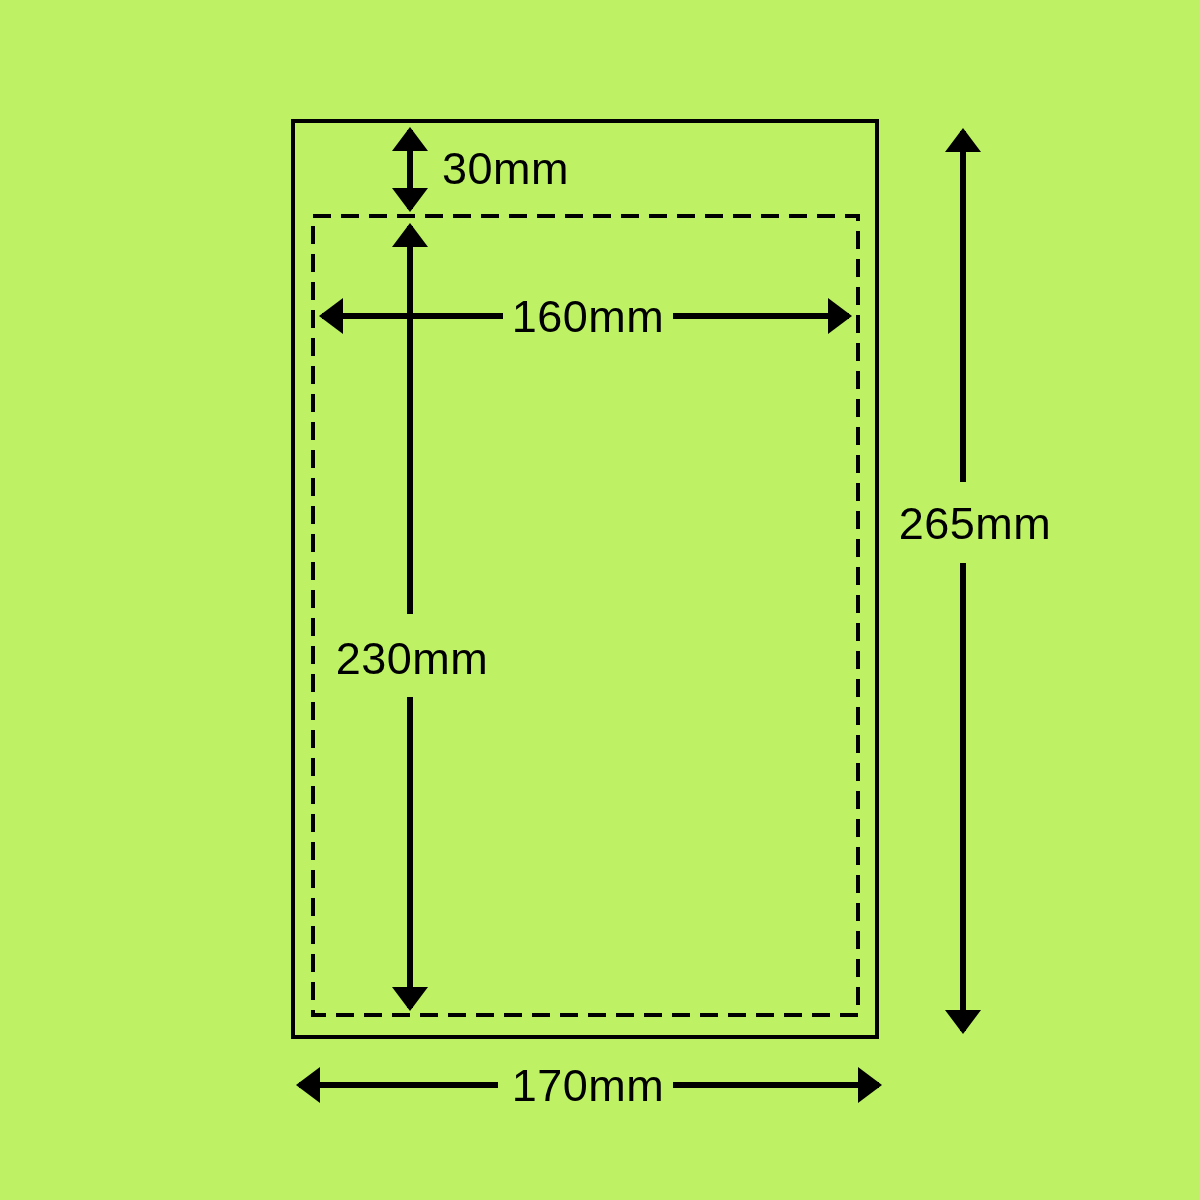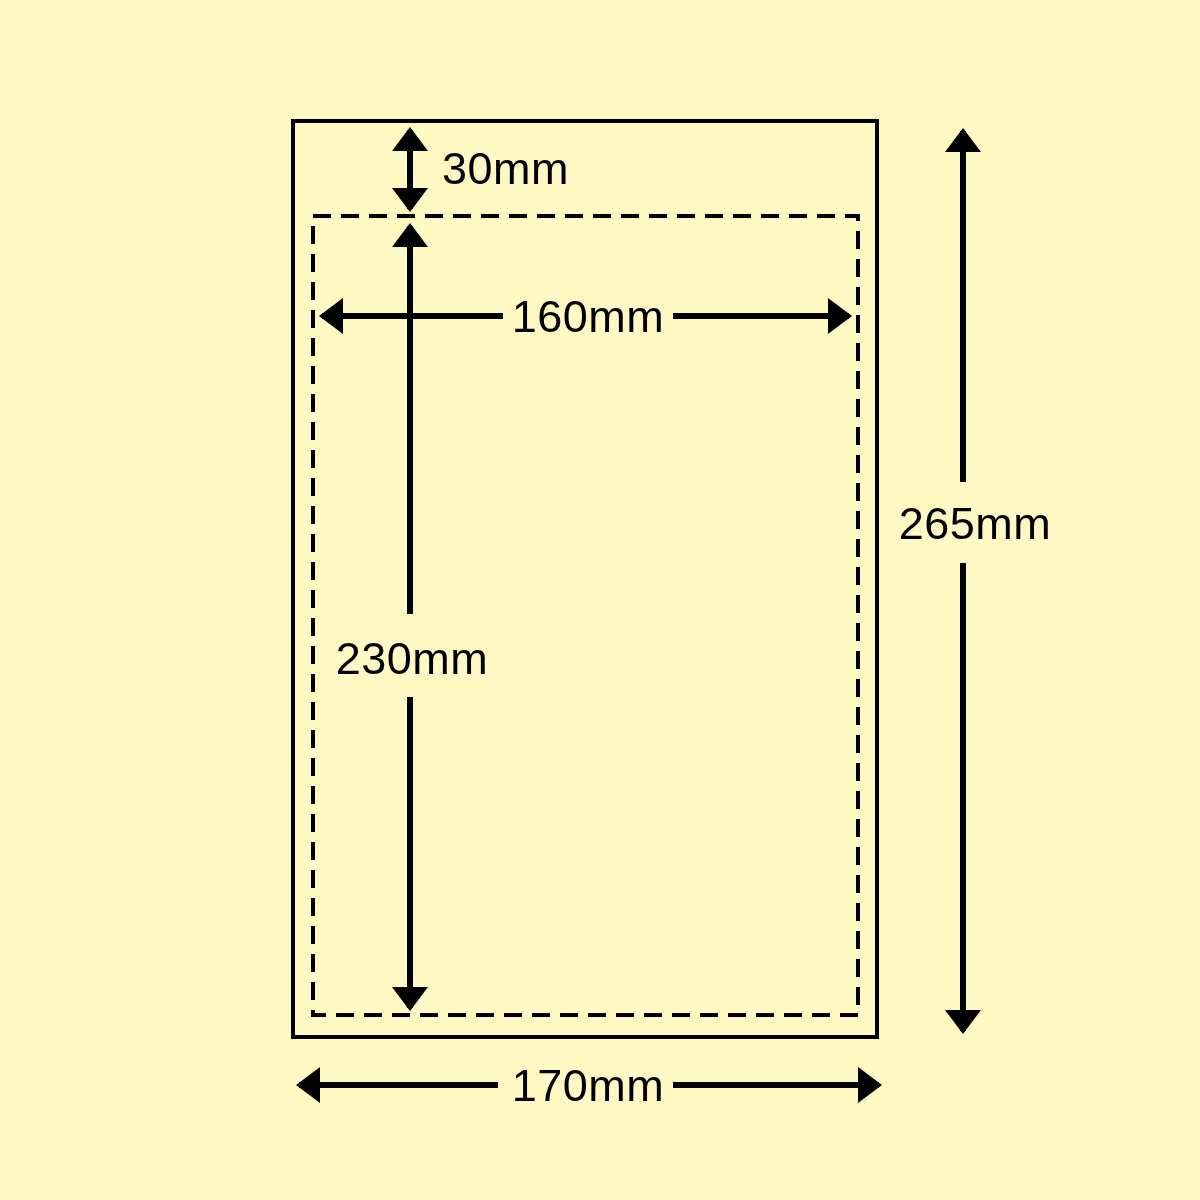--- a/index.html
+++ b/index.html
@@ -4,21 +4,21 @@
 <style>
   html, body {
     margin: 0;
     padding: 0;
     background: #ffffff;
   }
   .stage {
     position: relative;
     width: 1200px;
     height: 1200px;
-    background: #fef9c3;
+    background: #bef264;
     font-family: "Liberation Sans", sans-serif;
     overflow: hidden;
   }
   svg.diagram {
     display: block;
     width: 1200px;
     height: 1200px;
   }
   svg.diagram text {
     font-family: "Liberation Sans", sans-serif;

